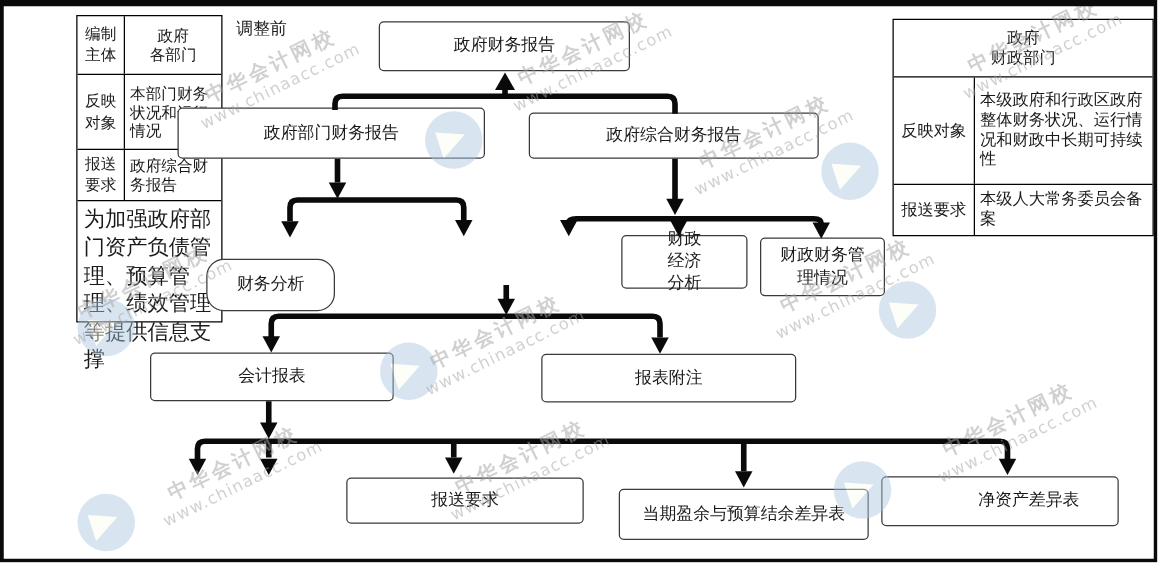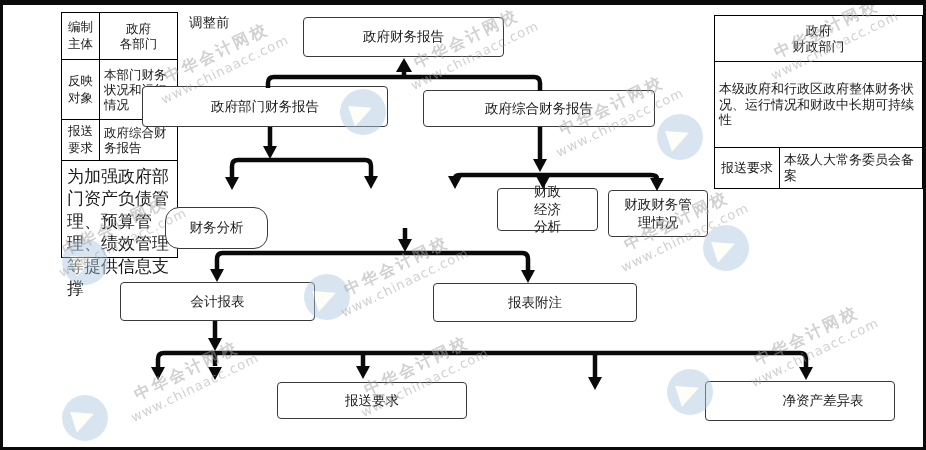--- a/index.html
+++ b/index.html
@@ -85,39 +85,41 @@
       <div class="tfoot">为加强政府部门资产负债管理、预算管理、绩效管理等提供信息支撑</div>
     </div>
   </div>
 
   <div class="side-table" id="right-table">
     <div class="trow r1">
       <div class="tcell val center">政府
 财政部门</div>
     </div>
     <div class="trow r2">
+      <div class="tcell lbl">反映对象</div>
       <div class="tcell val">本级政府和行政区政府整体财务状况、运行情况和财政中长期可持续性</div>
     </div>
     <div class="trow r3">
       <div class="tcell lbl">报送要求</div>
       <div class="tcell val">本级人大常务委员会备案</div>
     </div>
   </div>
 
   <div class="annotation" style="left:189px;top:14px;">调整前</div>
 
   <div class="node" style="left:303px;top:17px;width:201px;height:40px;">政府财务报告</div>
   <div class="node" style="left:142px;top:86px;width:246px;height:41px;">政府部门财务报告</div>
   <div class="node" style="left:423px;top:90px;width:232px;height:37px;">政府综合财务报告</div>
   <div class="node" style="left:165px;top:207px;width:103px;height:42px;border-radius:14px;">财务分析</div>
   <div class="node" style="left:497px;top:188px;width:101px;height:43px;padding:0 30px;">财政经济分析</div>
   <div class="node" style="left:608px;top:190px;width:100px;height:47px;padding:0 14px;">财政财务管理情况</div>
   <div class="node" style="left:120px;top:282px;width:195px;height:39px;">会计报表</div>
   <div class="node" style="left:433px;top:283px;width:204px;height:39px;">报表附注</div>
   <div class="node" style="left:277px;top:382px;width:190px;height:37px;">报送要求</div>
+  <div class="node" style="left:495px;top:391px;width:200px;height:41px;">当期盈余与预算结余差异表</div>
   <div class="node" style="left:705px;top:381px;width:190px;height:40px;padding-left:46px;">净资产差异表</div>
 
   <svg id="connectors" width="926" height="450" viewBox="0 0 926 450">
     <g stroke="#0a0a0a" stroke-width="4.5" fill="none" stroke-linejoin="round" stroke-linecap="butt">
 
       <path d="M 268,88 V 83 Q 268,77 274,77 H 534 Q 540,77 540,83 V 91"></path>
       <path d="M 404,79 V 70"></path>
 
       <path d="M 270,127 V 146"></path>
       <path d="M 232,177 V 166 Q 232,160 238,160 H 365 Q 371,160 371,166 V 176"></path>

